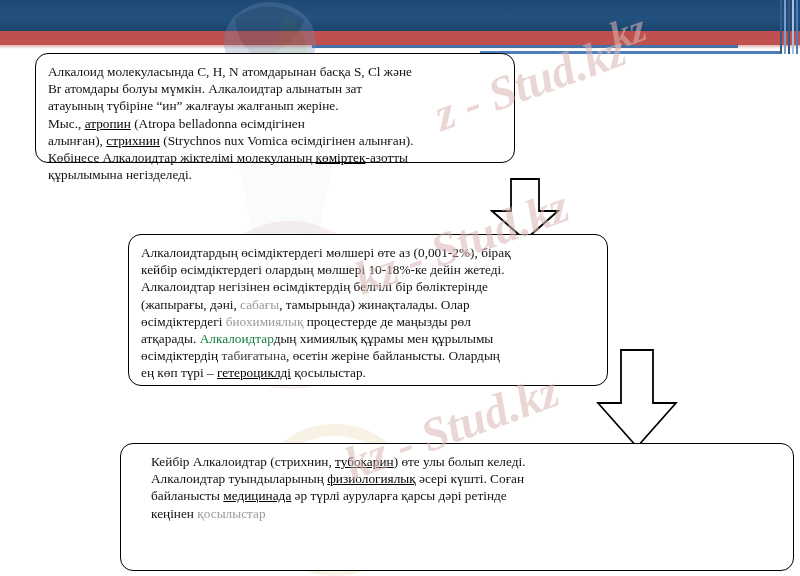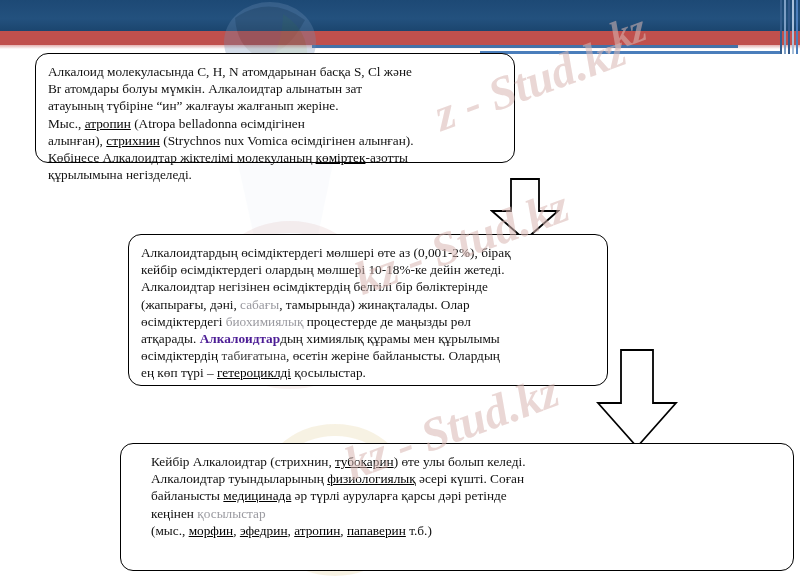--- a/index.html
+++ b/index.html
@@ -28,21 +28,21 @@
   .tbox .inner{
     position:absolute;left:0;top:0;right:0;bottom:0;
     padding:9px 12px 6px 12px;box-sizing:border-box;
   }
   .ln{
     font-family:"Liberation Serif", serif;
     font-size:13.3px;line-height:17.2px;color:#111111;white-space:nowrap;
   }
   .lnk{color:#000000;text-decoration:underline;}
   .dim{color:#9a9aa0;}
-  .rose{color:#4c1d95;font-weight:bold;}
+  .rose{color:#15803d;}
   .gry{color:#404040;}
 
   #box1{left:35px;top:53px;width:480px;height:110px;}
   #box2{left:128px;top:234px;width:480px;height:152px;}
   #box3{left:120px;top:443px;width:674px;height:128px;}
   #box3 .inner{padding-left:30px;}
 
   
   .arrow{position:absolute;}
   .arrow svg{display:block;}
@@ -135,21 +135,20 @@
         <div class="ln"><span>ең көп түрі – </span><span class="lnk">гетероциклді</span><span> қосылыстар.</span></div>
       </div>
   </div>
 
   <div class="tbox" id="box3">
     <div class="inner">
         <div class="ln"><span>Кейбір Алкалоидтар (стрихнин, </span><span class="lnk">тубокарин</span><span>) өте улы болып келеді.</span></div>
         <div class="ln"><span>Алкалоидтар туындыларының </span><span class="lnk">физиологиялық</span><span> әсері күшті. Соған</span></div>
         <div class="ln"><span>байланысты </span><span class="lnk">медицинада</span><span> әр түрлі ауруларға қарсы дәрі ретінде</span></div>
         <div class="ln"><span>кеңінен </span><span class="dim">қосылыстар</span></div>
-        <div class="ln"><span>(мыс., </span><span class="lnk">морфин</span><span>, </span><span class="lnk">эфедрин</span><span>, </span><span class="lnk">атропин</span><span>, </span><span class="lnk">папаверин</span><span> т.б.)</span></div>
       </div>
   </div>
 
   <div id="wm-layer">
       <div class="wm big" style="left: 430px; top: 55px; transform: rotate(-20deg); opacity: 0.55;">z - Stud.kz</div>
       <div class="wm big" style="left: 350px; top: 215px; transform: rotate(-20deg); opacity: 0.55;">kz - Stud.kz</div>
       <div class="wm big" style="left: 340px; top: 400px; transform: rotate(-20deg); opacity: 0.55;">kz - Stud.kz</div>
       <div class="wm mid" style="left: 600px; top: 10px; transform: rotate(-20deg); opacity: 0.55;">.kz</div>
     </div>
 

